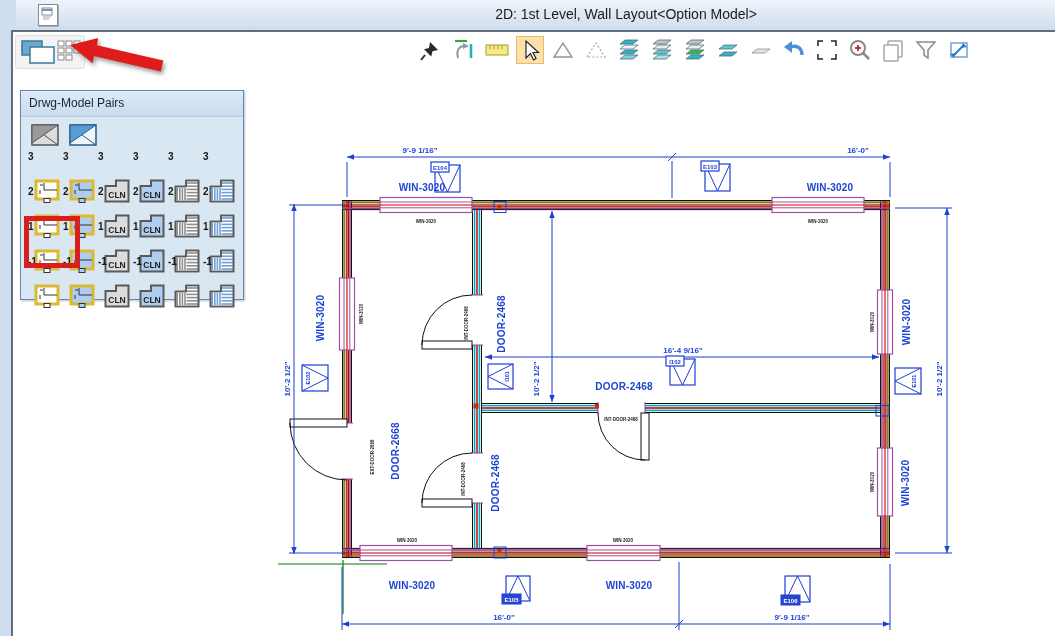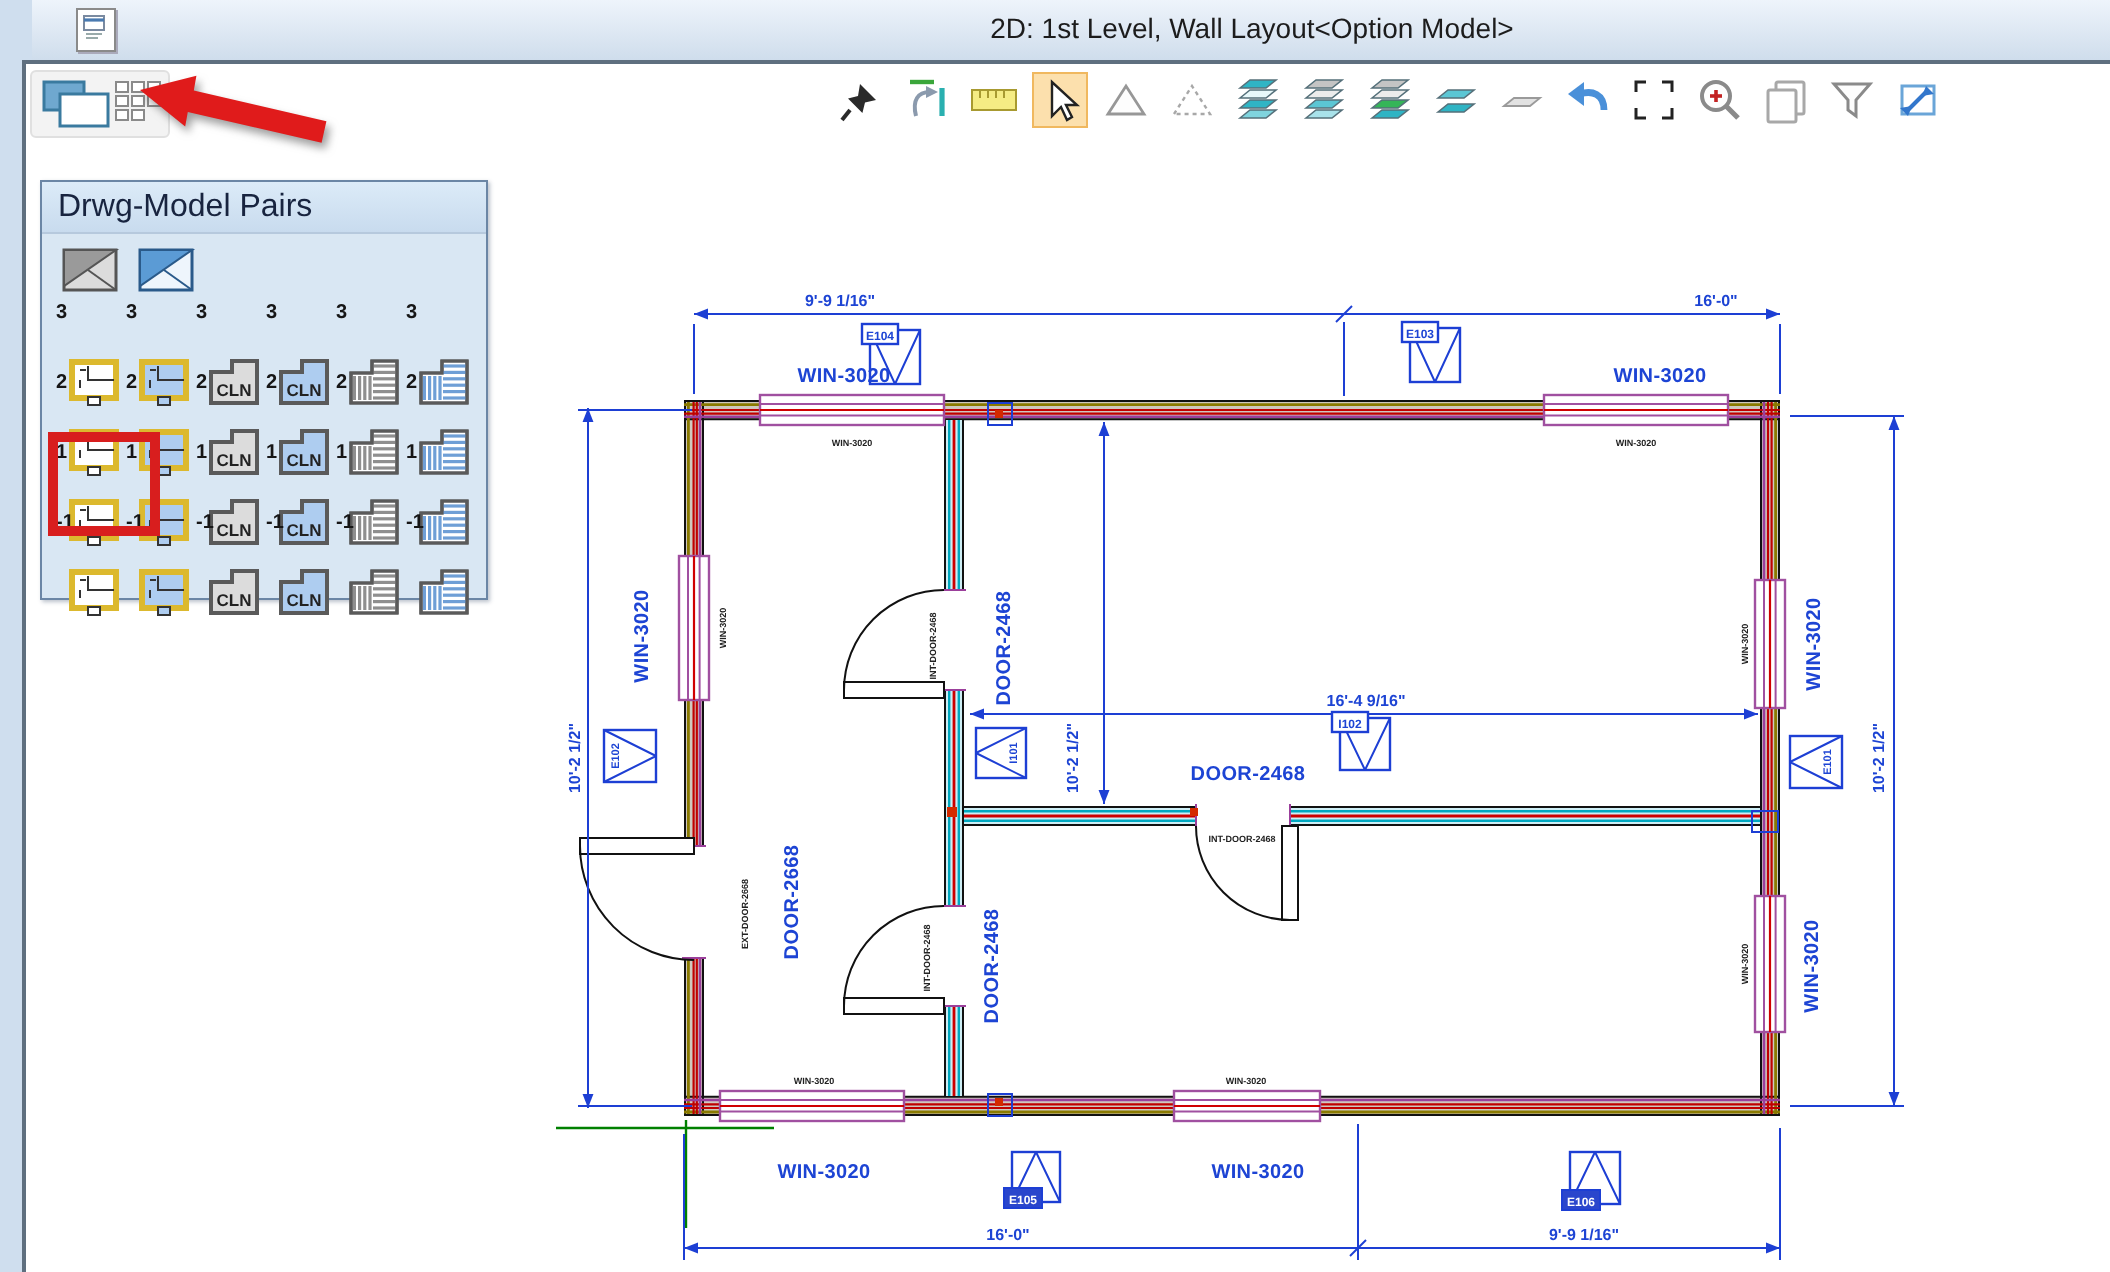--- a/index.html
+++ b/index.html
@@ -16,21 +16,21 @@
     background:#fff;border-top:2px solid #5f6f7f;border-left:2px solid #5f6f7f;}
   .minibar{position:absolute;left:2px;top:3px;width:68px;height:32px;
     background:#f3f3f3;border:1px solid #e0e0e0;border-radius:3px;}
   
   .toolbar{position:absolute;left:404px;top:4px;display:flex;gap:5px;}
   .tslot{width:28px;height:28px;display:flex;align-items:center;justify-content:center;}
   .tslot.active{background:#fce0ad;border:1px solid #f0b85f;width:26px;height:26px;}
   
   .palette{position:absolute;left:20px;top:90px;width:222px;
     background:#d9e7f3;border:1px solid #6b86a5;box-shadow:1px 1px 2px rgba(60,80,110,.35);}
-  .phead{height:25px;line-height:25px;padding-left:8px;font-size:16px;color:#18243f;
+  .phead{height:25px;line-height:25px;padding-left:8px;font-size:12px;color:#18243f;
     background:linear-gradient(#dcebf8,#c8dbee);border-bottom:1px solid #b6c9dd;}
   .pbody{padding:6px 5px 6px 6px;}
   .prow0{display:flex;gap:8px;margin:0 0 4px 3px;height:26px;}
   .pgrid{display:grid;grid-template-columns:repeat(6,35px);grid-auto-rows:35px;}
   .pcell{position:relative;}
   .pnum{position:absolute;left:1px;top:-2px;font-size:10px;font-weight:bold;color:#161616;}
   .pic{position:absolute;left:7px;top:26px;}
   
   .redbox{position:absolute;left:24px;top:216px;width:46px;height:42px;
     border:5px solid #d81e1e;}

